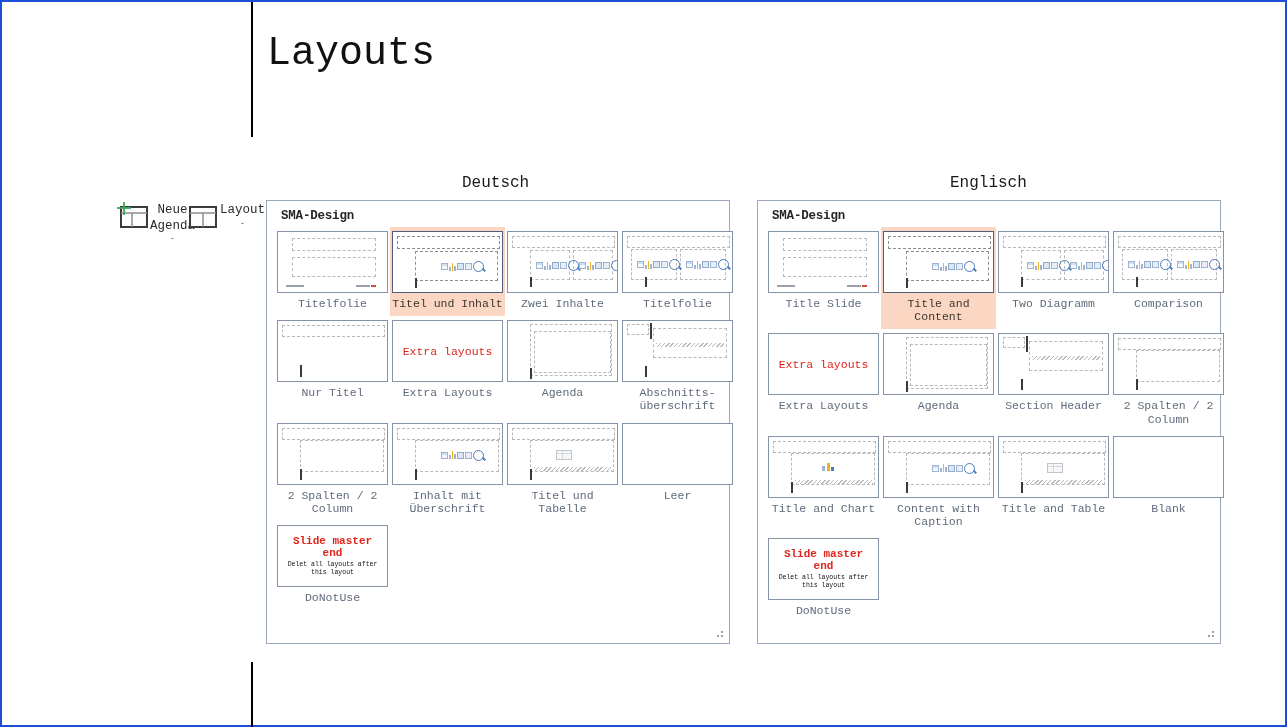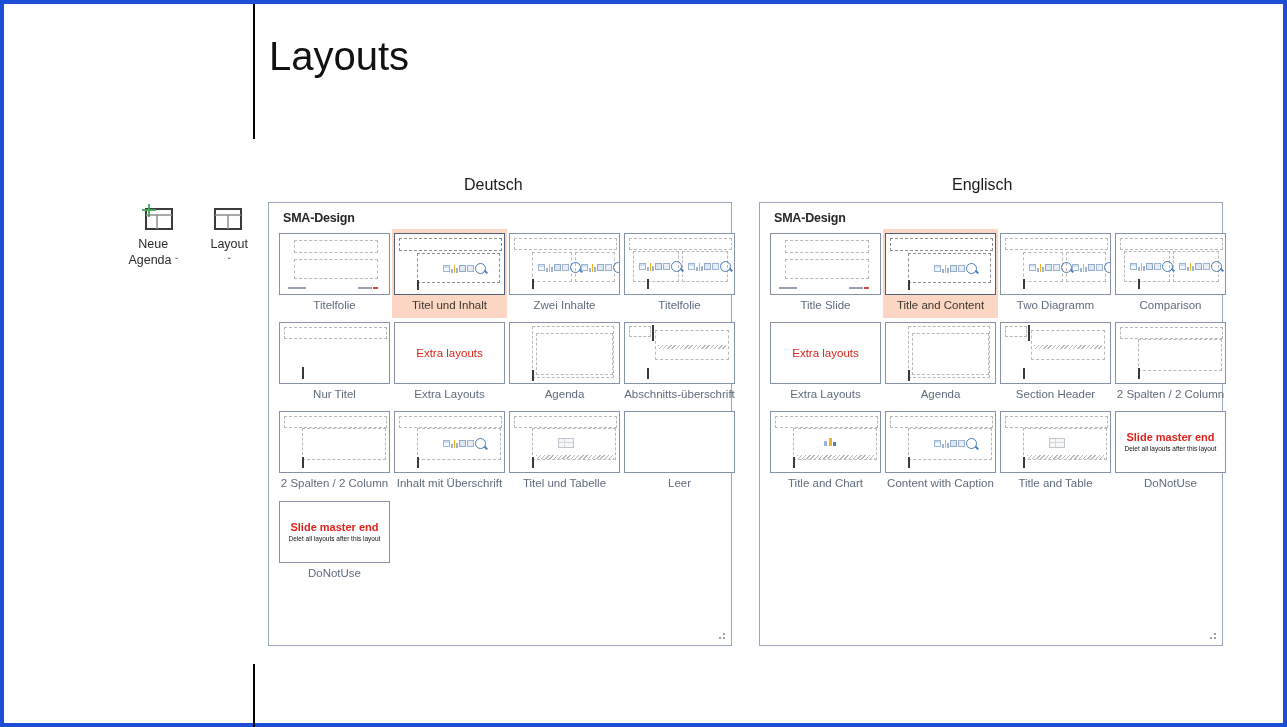--- a/index.html
+++ b/index.html
@@ -4,38 +4,38 @@
 <style>
   html,body{margin:0;padding:0;}
   body{
     width:1287px;height:727px;
     background:#ffffff;
     font-family:"Liberation Sans", sans-serif;
     position:relative;
     overflow:hidden;
     -webkit-font-smoothing:antialiased;
   }
-  .slide{position:absolute;inset:0;background:#fff;border:4px solid #1d4ed8;box-sizing:border-box;}
+  .slide{position:absolute;inset:0;background:#fff;border:2px solid #1d4ed8;box-sizing:border-box;font-family:Liberation Mono, monospace;}
 
   
   .divider{position:absolute;left:249px;width:1.5px;background:#000;}
   .divider.top{top:0;height:135px;}
   .divider.bottom{top:660px;height:67px;}
 
   
   .page-title{
     position:absolute;left:265px;top:30px;
     font-size:40px;color:#111;letter-spacing:0px;
     font-weight:400;line-height:1.1;
   }
 
   
   .ribbon{position:absolute;left:114px;top:198px;width:140px;}
   .ribbon-row{display:flex;gap:10px;}
-  .rb-btn{width:60px;display:flex;flex-direction:column;align-items:flex-end;cursor:default;}
+  .rb-btn{width:60px;display:flex;flex-direction:row;align-items:flex-start;cursor:default;}
   .rb-icon{width:40px;height:32px;display:flex;align-items:center;justify-content:center;position:relative;}
   .rb-label{font-size:12.5px;color:#2b2b2b;text-align:center;line-height:1.25;margin-top:3px;}
   .rb-caret{font-size:9px;color:#2b2b2b;line-height:1;}
 
   
   .col-head{position:absolute;font-size:16px;color:#1a1a1a;}
   .col-head.de{left:460px;top:172px;}
   .col-head.en{left:948px;top:172px;}
 
   
@@ -514,20 +514,24 @@
           <div class="thumb">
             <div class="ph" style="left:4px;top:4px;width:103px;height:12px;"></div>
             <div class="ph" style="left:22px;top:16px;width:84px;height:32px;"></div>
             <div class="mini-table" style="left:48px;top:26px;"></div>
             <div class="zig" style="left:26px;top:43px;width:78px;background:repeating-linear-gradient(135deg,#b9b9b9 0 1px,transparent 1px 3px);"></div>
             <div class="tickmark" style="left:22px;top:45px;height:11px;"></div>
           </div>
           <div class="cap">Title and Table</div>
         </div>
         <div class="cell">
+          <div class="thumb"></div>
+          <div class="cap">Blank</div>
+        </div>
+        <div class="cell">
           <div class="thumb">
             <div class="dnu">
               <div class="l1">Slide master end</div>
               <div class="l2">Delet all layouts after this layout</div>
             </div>
           </div>
           <div class="cap">DoNotUse</div>
         </div>
         <div class="cell empty"></div>
         <div class="cell empty"></div>

